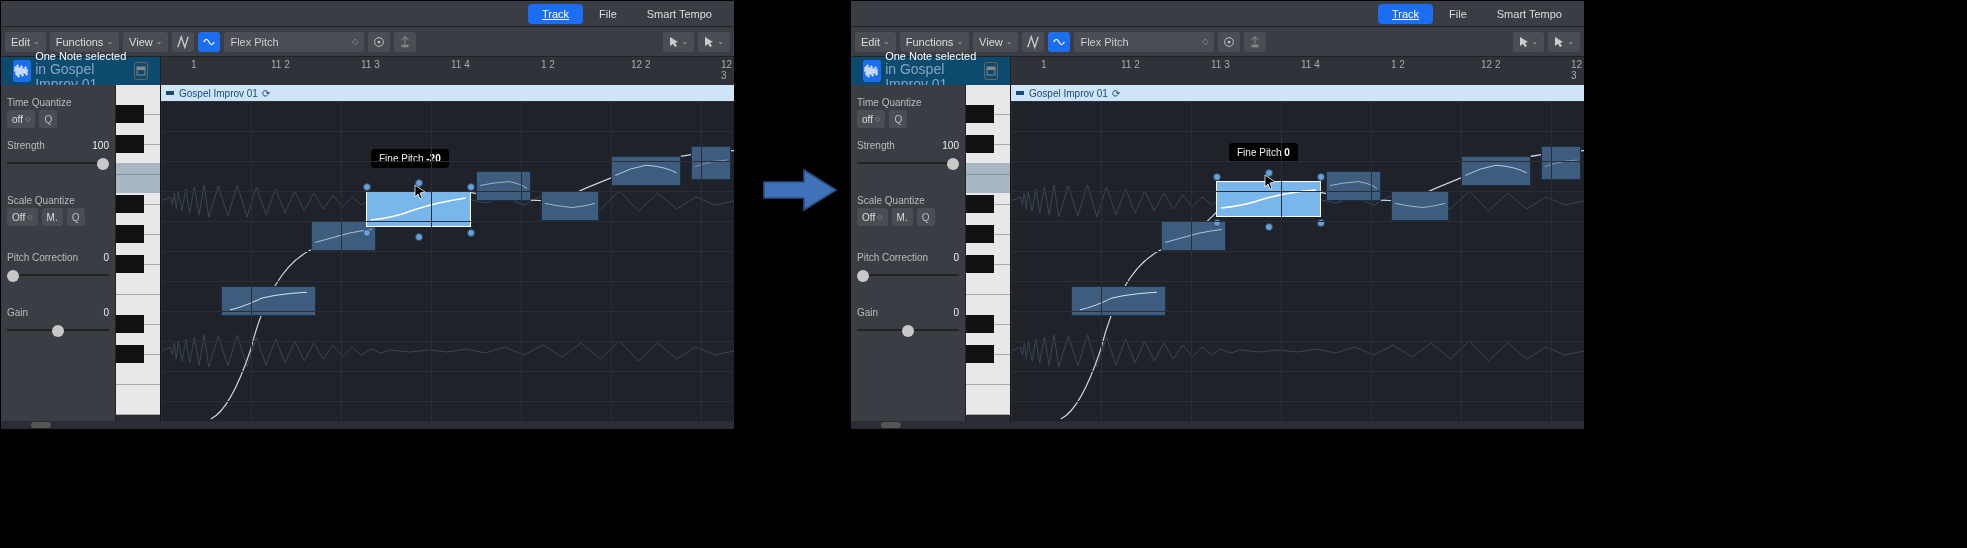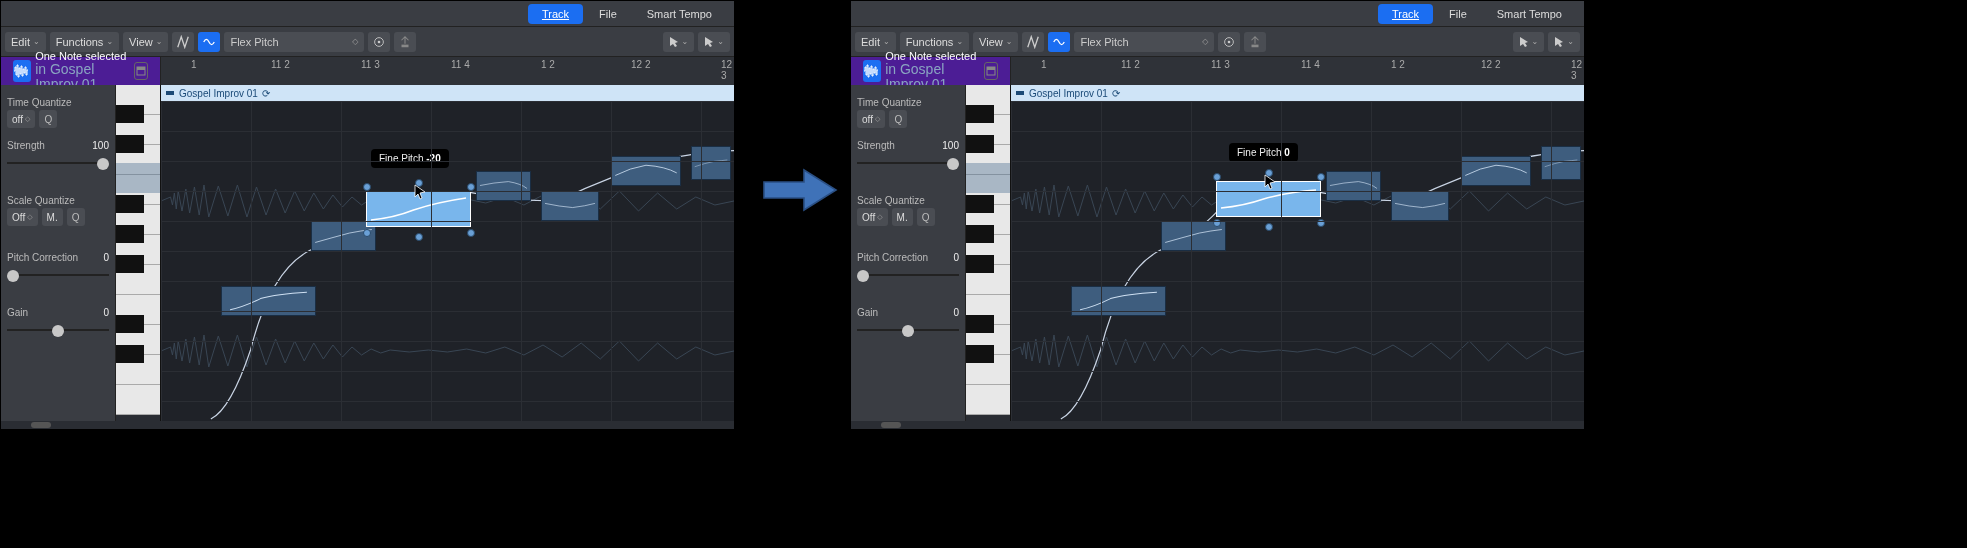--- a/index.html
+++ b/index.html
@@ -88,21 +88,21 @@
     flex: 0 0 140px;
     background:#4a4d53; border-radius:3px; height:20px;
     display:flex; align-items:center; justify-content:space-between;
     padding: 0 6px;
   }
   .flexsel .chev{font-size:8px;color:#999;}
   .spacer { flex:1; }
   
   .inforow { display:flex; height: 28px; }
   .infobox {
-    width: 160px; background:#4c1d95; display:flex; align-items:center;
+    width: 160px; background:#0c4a6e; display:flex; align-items:center;
     padding: 0 12px; gap:4px; border-right:1px solid #222;
   }
   .wavicon {
     width:24px;height:22px;background:#1b6ef2;border-radius:3px;
     display:flex;align-items:center;justify-content:center;
   }
   .wavicon svg{width:18px;height:14px;}
   .infotext{ line-height:1.1; }
   .infotext .t1{ color:#fff;font-size:11px; }
   .infotext .t2{ color:#8aa4c2;font-size:14px; }

